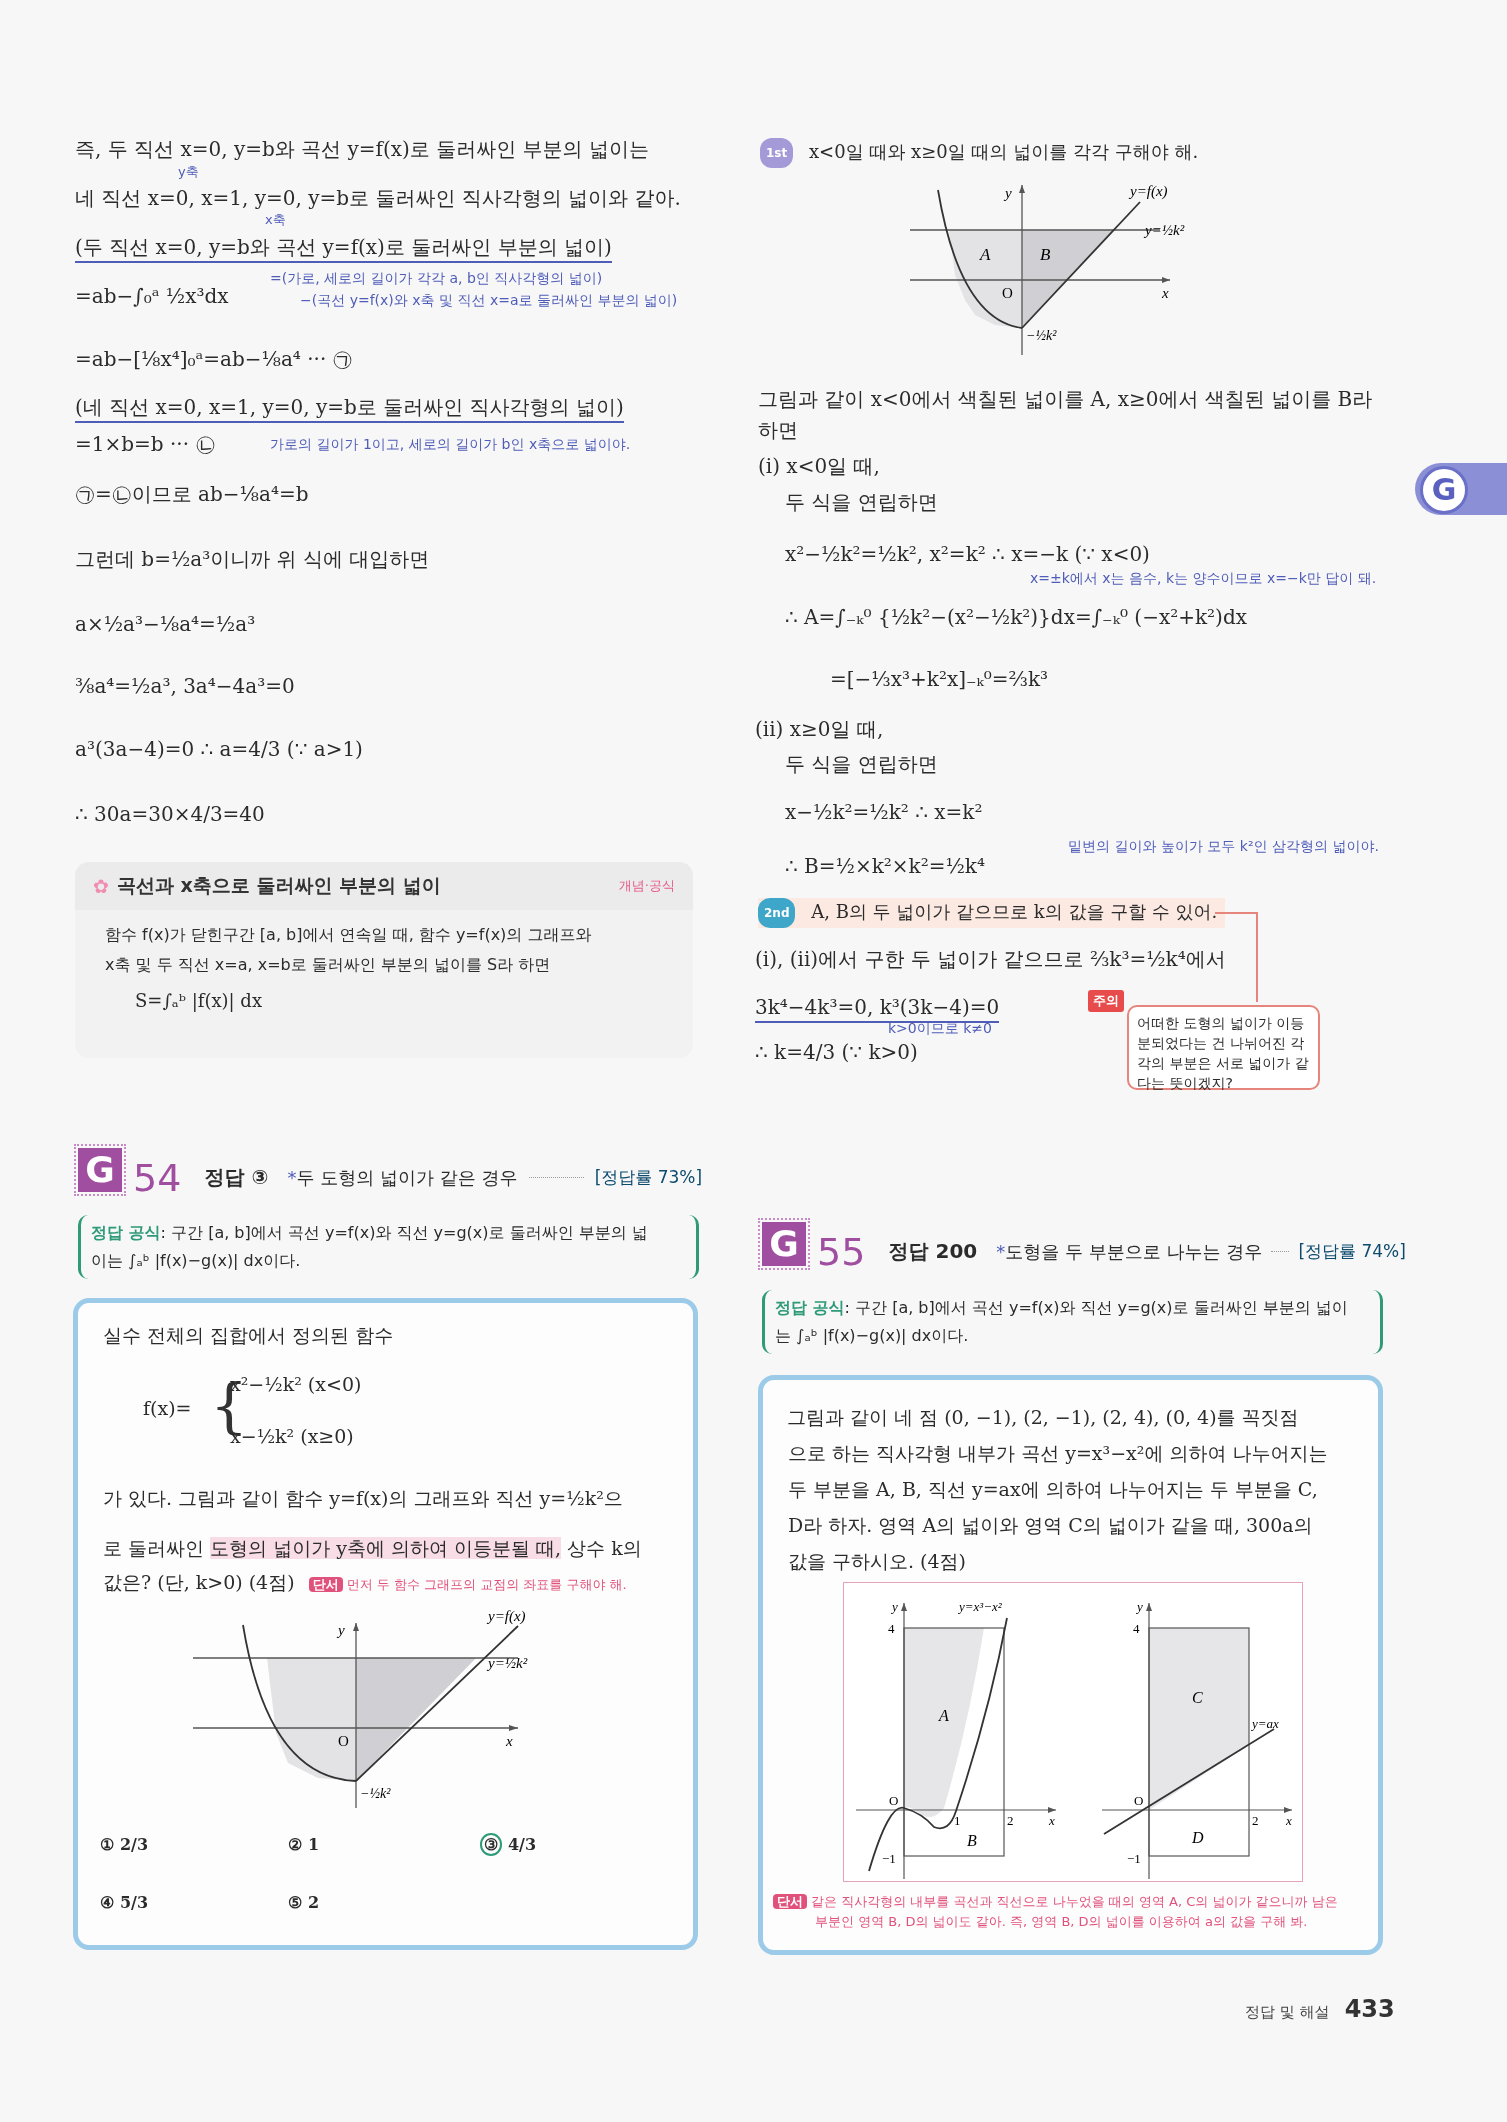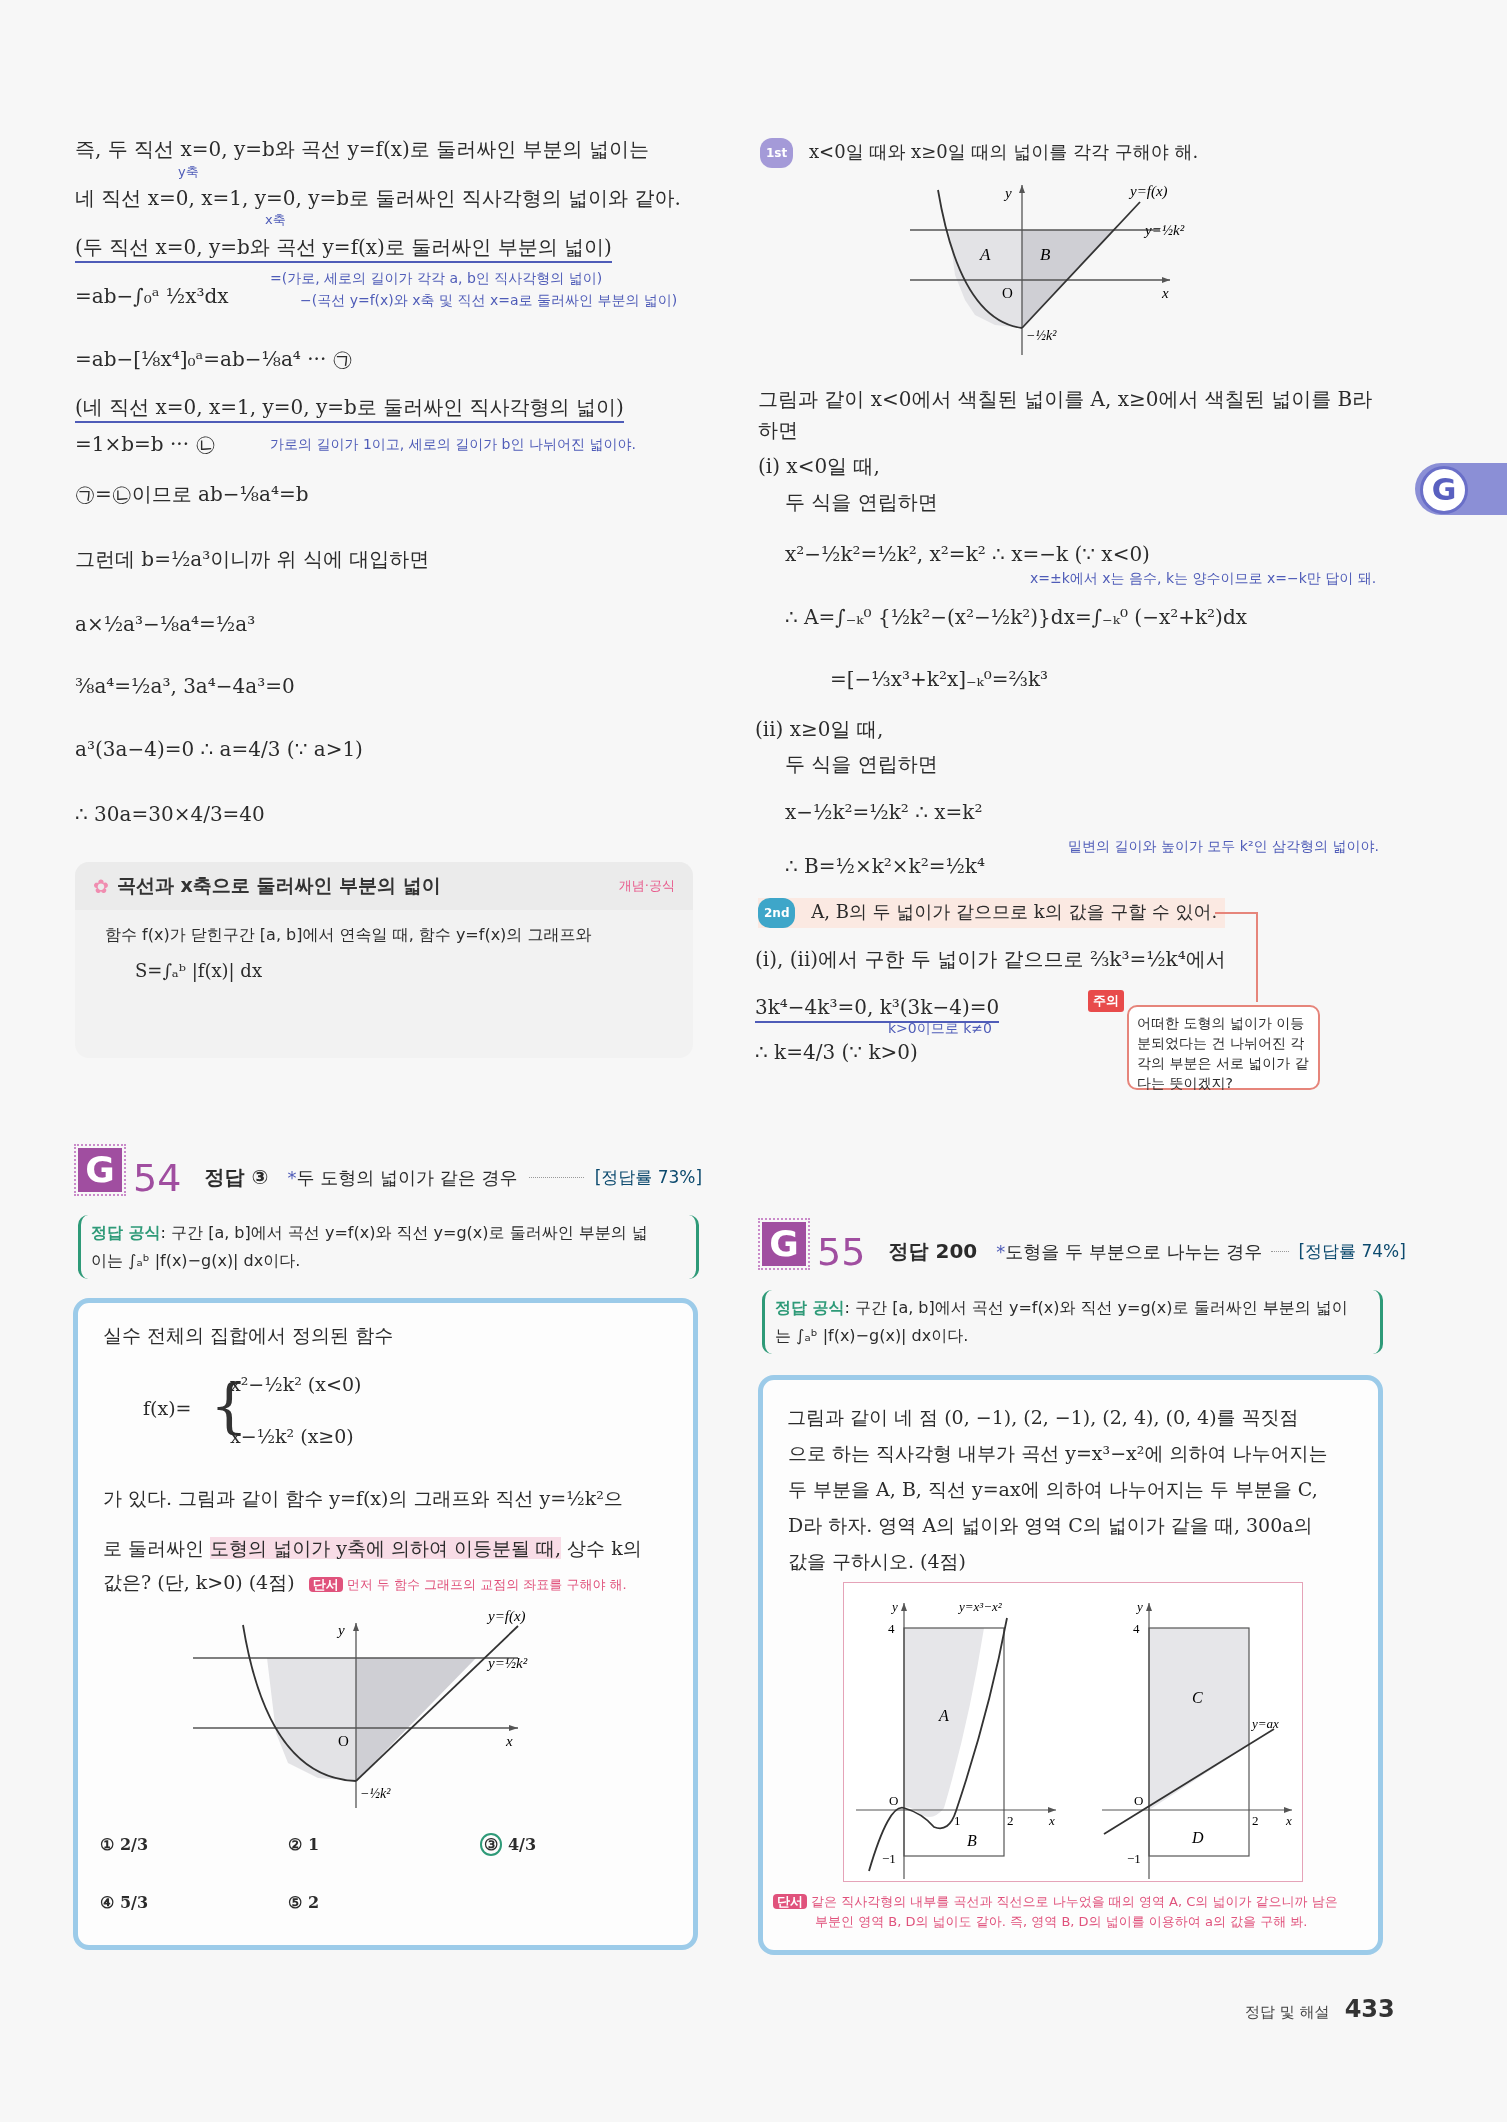--- a/index.html
+++ b/index.html
@@ -48,36 +48,37 @@
 <div class="abs note" style="left:178px;top:163px;font-size:13px;">y축</div>
 <div class="abs line" style="left:75px;top:184px;">네 직선 x=0, x=1, y=0, y=b로 둘러싸인 직사각형의 넓이와 같아.</div>
 <div class="abs note" style="left:265px;top:211px;font-size:13px;">x축</div>
 <div class="abs line u" style="left:75px;top:233px;">(두 직선 x=0, y=b와 곡선 y=f(x)로 둘러싸인 부분의 넓이)</div>
 <div class="abs line" style="left:75px;top:282px;">=ab−∫₀ᵃ ½x³dx</div>
 <div class="abs note" style="left:270px;top:270px;">=(가로, 세로의 길이가 각각 a, b인 직사각형의 넓이)</div>
 <div class="abs note" style="left:300px;top:292px;">−(곡선 y=f(x)와 x축 및 직선 x=a로 둘러싸인 부분의 넓이)</div>
 <div class="abs line" style="left:75px;top:345px;">=ab−[⅛x⁴]₀ᵃ=ab−⅛a⁴ ··· ㉠</div>
 <div class="abs line u" style="left:75px;top:393px;">(네 직선 x=0, x=1, y=0, y=b로 둘러싸인 직사각형의 넓이)</div>
 <div class="abs line" style="left:75px;top:430px;">=1×b=b ··· ㉡</div>
-<div class="abs note" style="left:270px;top:436px;">가로의 길이가 1이고, 세로의 길이가 b인 나뉘어진 넓이야.</div>
+<div class="abs note" style="left:270px;top:436px;">가로의 길이가 1이고, 세로의 길이가 b인 x축으로 넓이야.</div>
 <div class="abs line" style="left:75px;top:480px;">㉠=㉡이므로 ab−⅛a⁴=b</div>
 <div class="abs line" style="left:75px;top:545px;">그런데 b=½a³이니까 위 식에 대입하면</div>
 <div class="abs line" style="left:75px;top:610px;">a×½a³−⅛a⁴=½a³</div>
 <div class="abs line" style="left:75px;top:672px;">⅜a⁴=½a³, 3a⁴−4a³=0</div>
 <div class="abs line" style="left:75px;top:735px;">a³(3a−4)=0     ∴ a=4/3 (∵ a&gt;1)</div>
 <div class="abs line" style="left:75px;top:800px;">∴ 30a=30×4/3=40</div>
 
 <div class="concept-box">
   <div class="concept-head">
     <span style="color:#f08db0;margin-right:8px;">✿</span>
     <span>곡선과 x축으로 둘러싸인 부분의 넓이</span>
     <span class="tag">개념·공식</span>
   </div>
   <div style="padding:10px 30px;font-family:'DejaVu Sans',sans-serif;font-size:16px;line-height:30px;white-space:nowrap;">
     <div>함수 f(x)가 닫힌구간 [a, b]에서 연속일 때, 함수 y=f(x)의 그래프와</div>
+    <div>x축 및 두 직선 x=a, x=b로 둘러싸인 부분의 넓이를 S라 하면</div>
     <div style="padding-left:30px;font-family:'DejaVu Serif',serif;font-size:18px;margin-top:6px;">S=∫ₐᵇ |f(x)| dx</div>
   </div>
 </div>
 
 <div class="abs line" style="left:760px;top:138px;font-size:18px;">
   <span class="step-badge" style="background:#a49ad8;">1st</span>
   <span>x&lt;0일 때와 x≥0일 때의 넓이를 각각 구해야 해.</span>
 </div>
 
 <svg class="abs" style="left:900px;top:180px;" width="330" height="180" viewBox="0 0 330 180">

